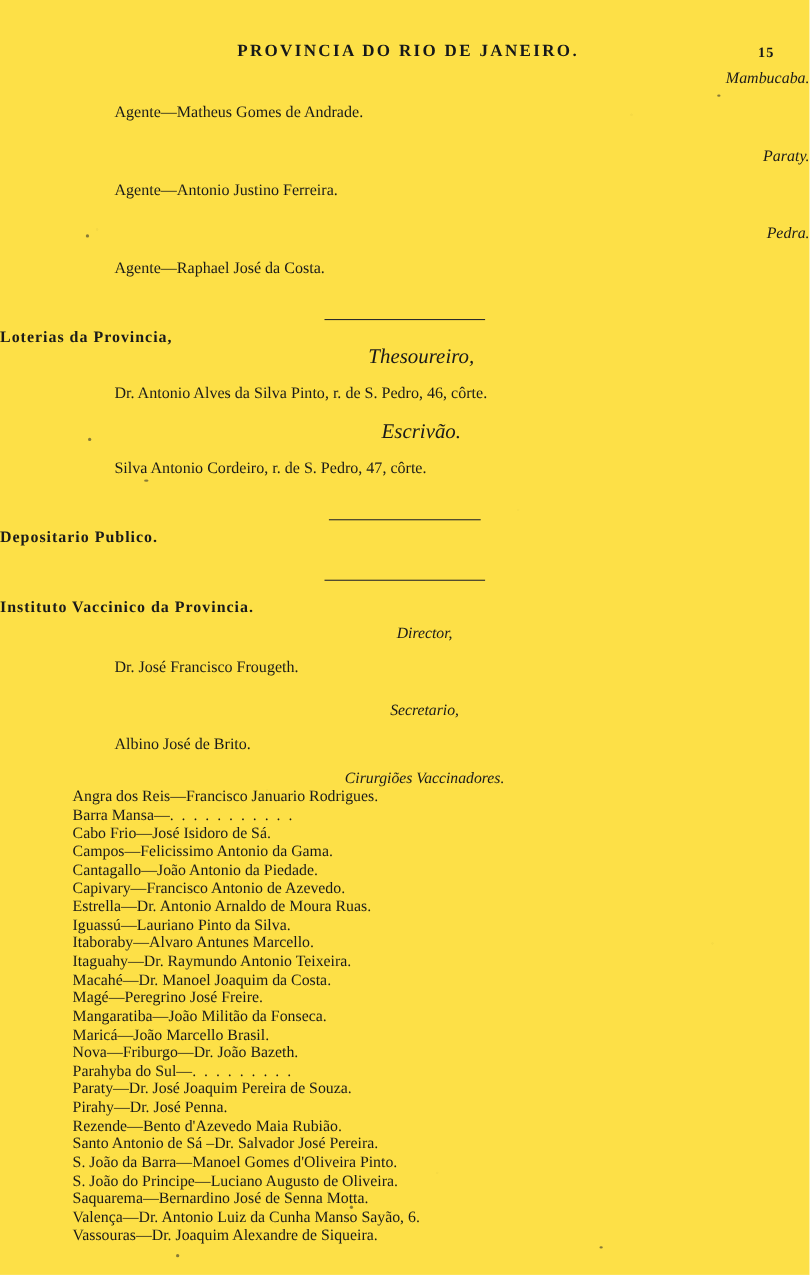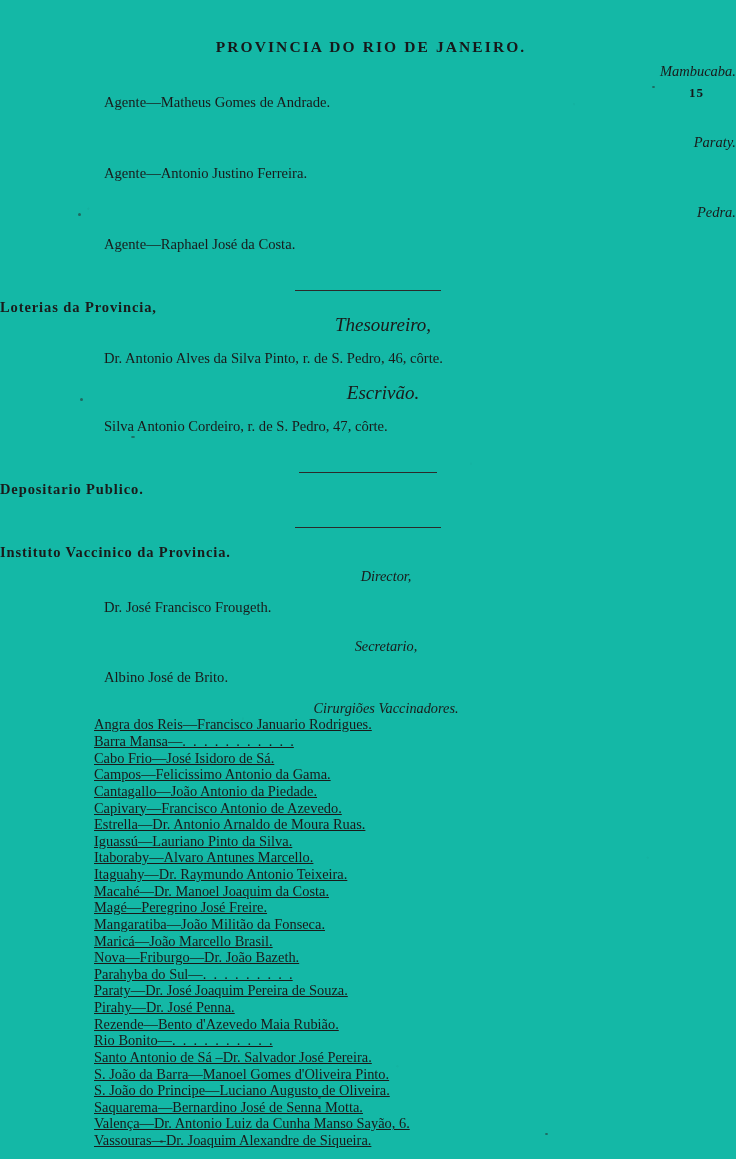--- a/index.html
+++ b/index.html
@@ -11,21 +11,21 @@
     width: 736px;
     height: 1159px;
     position: relative;
     font-family: "Liberation Serif", serif;
     color: #1a1a1a;
     overflow: hidden;
   }
   .page {
     position: absolute;
     inset: 0;
-    background: #14b8a6;
+    background: #fde047;
   }
   
   .page::before {
     content: "";
     position: absolute;
     inset: 0;
     background:
       radial-gradient(circle at 12% 18%, rgba(0,0,0,0.030) 0 1px, transparent 1.4px),
       radial-gradient(circle at 78% 9%, rgba(0,0,0,0.028) 0 1px, transparent 1.4px),
       radial-gradient(circle at 33% 62%, rgba(0,0,0,0.025) 0 1px, transparent 1.4px),
@@ -61,21 +61,20 @@
     padding-left: 6px;
   }
   .folio {
     position: absolute;
     right: 32px;
     top: 2px;
     font-weight: bold;
     font-size: 13px;
     letter-spacing: 1px;
     color: #16181a;
-    margin-top: 45px;
   }
 
   
   .center-italic {
     text-align: right;
     font-style: italic;
     font-size: 14.5px;
     line-height: 1.05;
     margin: 0;
     padding: 0;
@@ -130,23 +129,22 @@
 
   
   .agent-list {
     margin: 0;
     padding: 0;
     list-style: none;
   }
   .agent-list li {
     font-size: 14.4px;
     line-height: 1.155;
-    padding-left: 94px;
+    padding-left: 66px;
     white-space: pre;
-    text-decoration: underline;
   }
 
   
   .ornament-wrap {
     margin-top: 30px;
     display: flex;
     justify-content: center;
     align-items: center;
   }
   .ornament {
@@ -264,21 +262,20 @@
         <li>Itaguahy—Dr. Raymundo Antonio Teixeira.</li>
         <li>Macahé—Dr. Manoel Joaquim da Costa.</li>
         <li>Magé—Peregrino José Freire.</li>
         <li>Mangaratiba—João Militão da Fonseca.</li>
         <li>Maricá—João Marcello Brasil.</li>
         <li>Nova—Friburgo—Dr. João Bazeth.</li>
         <li>Parahyba do Sul—.  .  .  .  .  .  .  .  .</li>
         <li>Paraty—Dr. José Joaquim Pereira de Souza.</li>
         <li>Pirahy—Dr. José Penna.</li>
         <li>Rezende—Bento d'Azevedo Maia Rubião.</li>
-        <li>Rio Bonito—.  .  .  .  .  .  .  .  .  .</li>
         <li>Santo Antonio de Sá –Dr. Salvador José Pereira.</li>
         <li>S. João da Barra—Manoel Gomes d'Oliveira Pinto.</li>
         <li>S. João do Principe—Luciano Augusto de Oliveira.</li>
         <li>Saquarema—Bernardino José de Senna Motta.</li>
         <li>Valença—Dr. Antonio Luiz da Cunha Manso Sayão, 6.</li>
         <li>Vassouras—Dr. Joaquim Alexandre de Siqueira.</li>
       </ul>
     </div>
 
     <div class="ornament-wrap">

